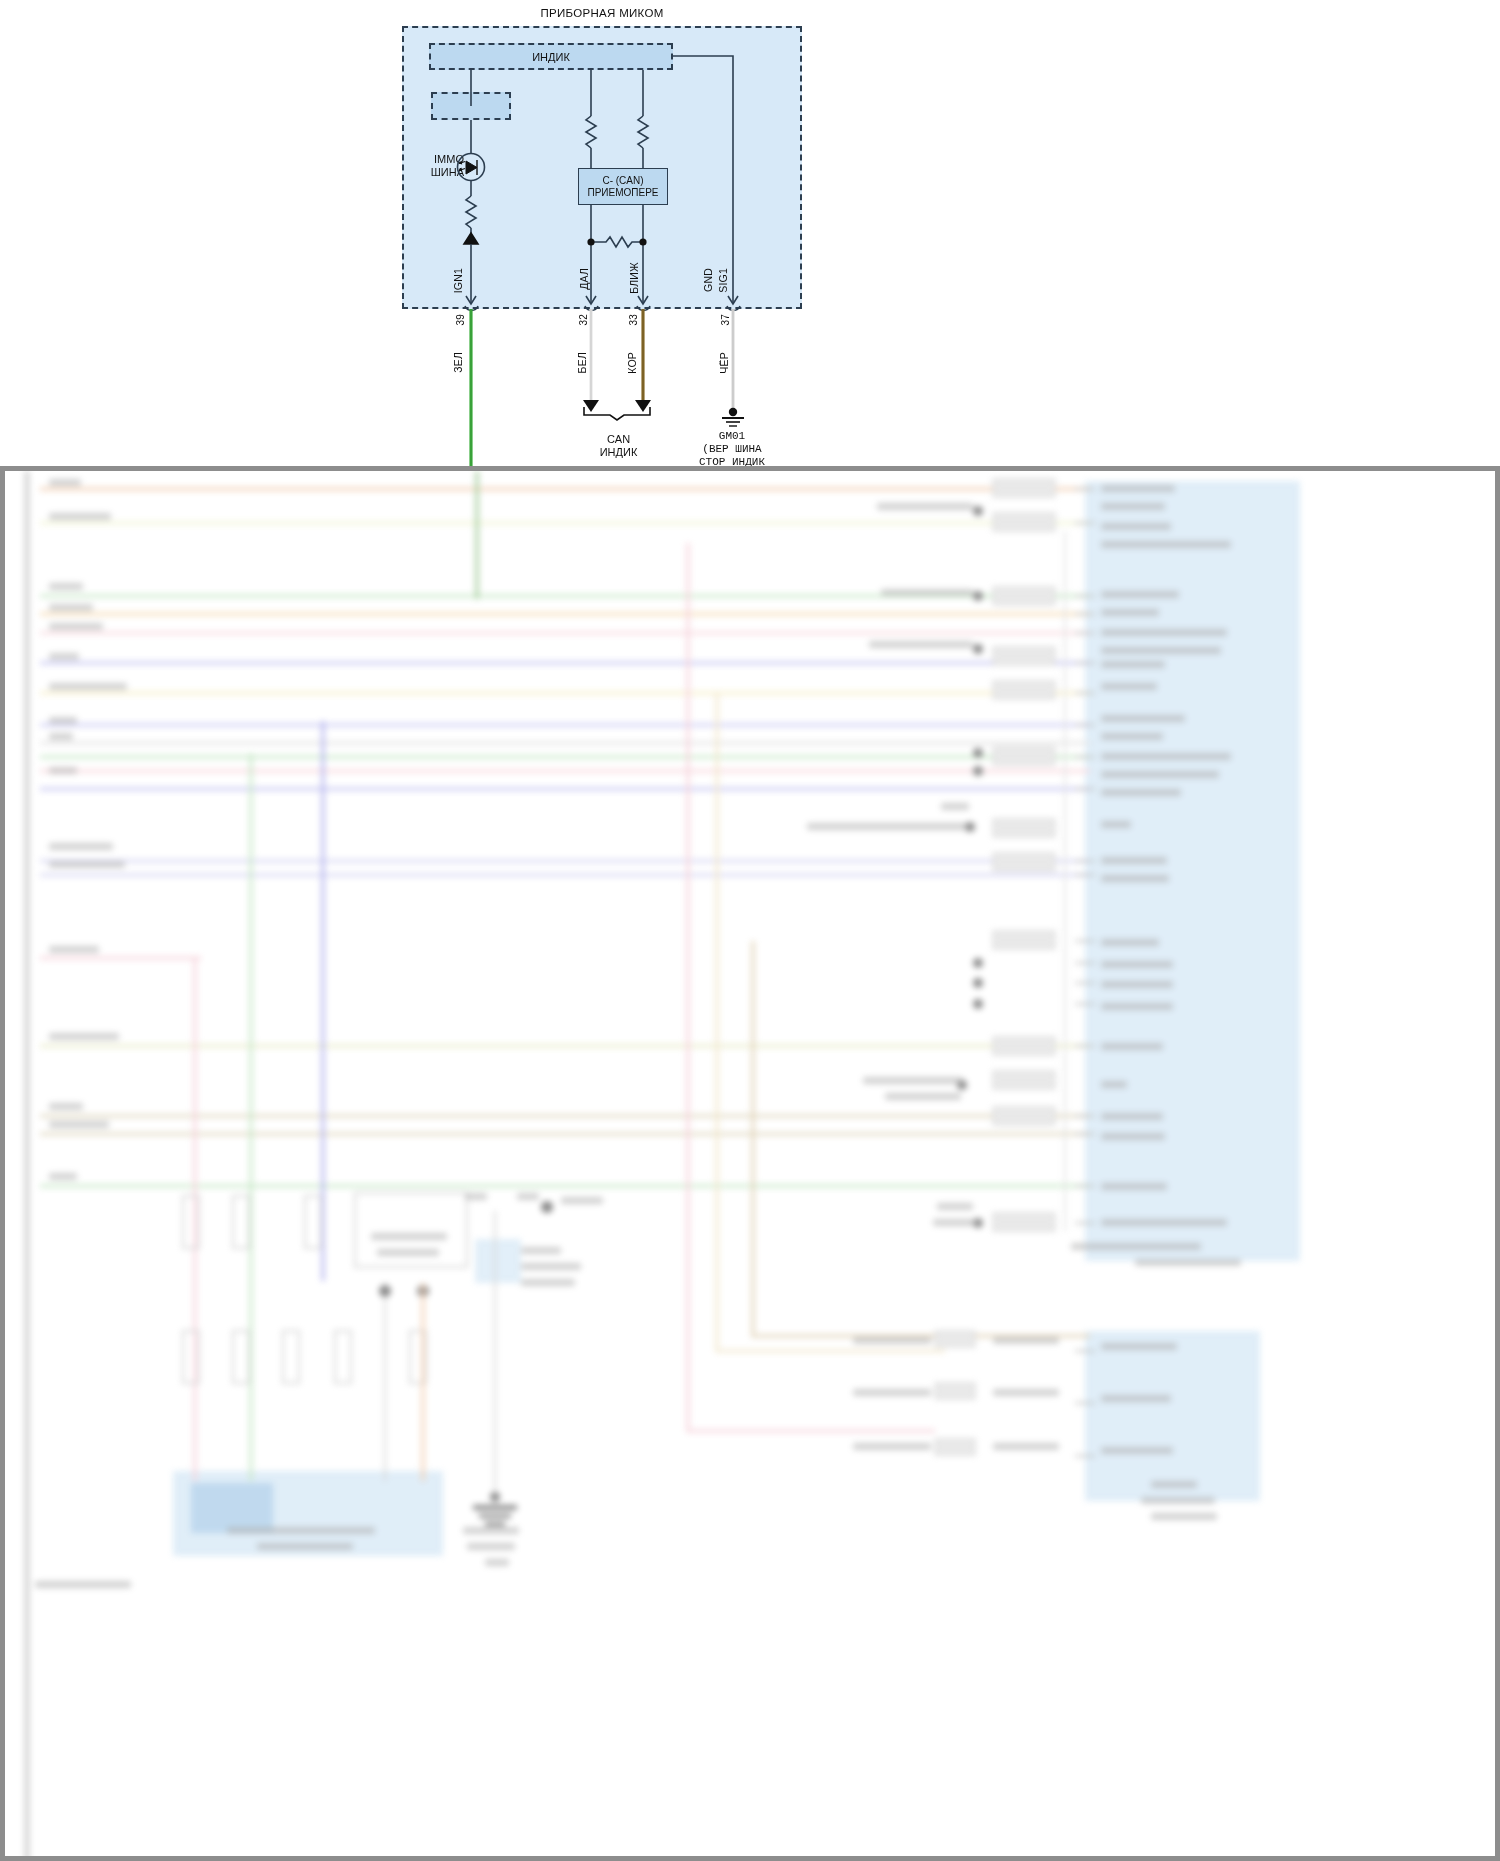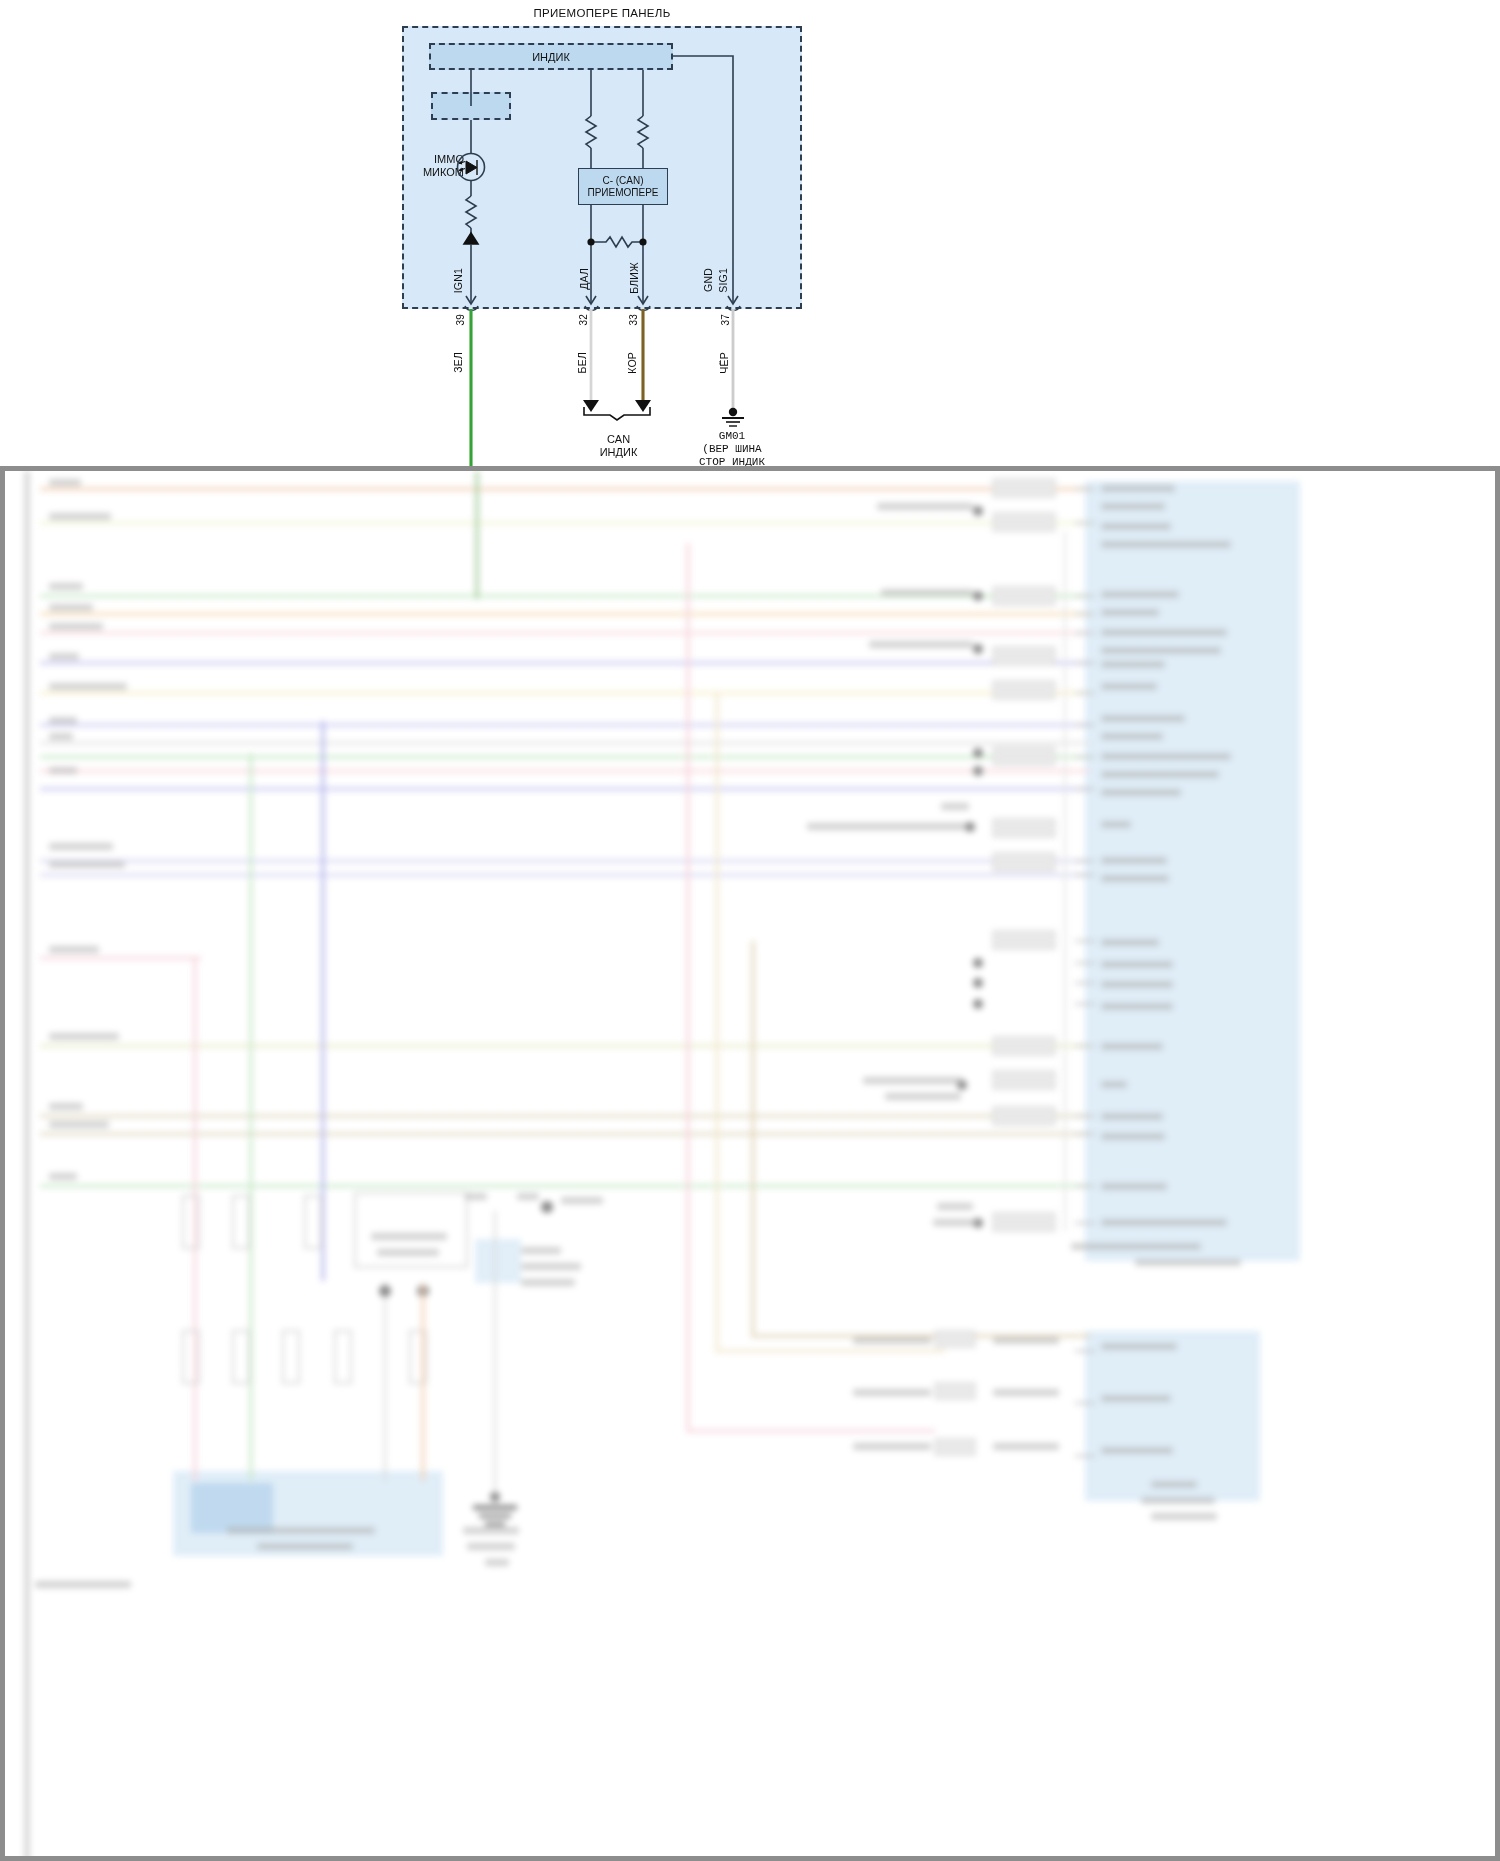--- a/index.html
+++ b/index.html
@@ -72,35 +72,35 @@
 </style>
 </head>
 <body>
 
 <div id="page">
 
   <div class="top-bar"></div>
 
   <div id="top-diagram">
 
-    <div class="panel-title">ПРИЕМОПЕРЕ ПАНЕЛЬ</div>
+    <div class="panel-title">ПРИБОРНАЯ МИКОМ</div>
 
     <div class="panel"></div>
 
     <div class="mikom">ИНДИК</div>
     <div class="subbox"></div>
 
     <div class="canbox">
       <span>C- (CAN)</span>
       <span>ПРИЕМОПЕРЕ</span>
     </div>
 
     <div class="cap" style="left:408px;top:153px;width:56px;text-align:right;">
       <div>IMMO</div>
-      <div>МИКОМ</div>
+      <div>ШИНА</div>
     </div>
 
     <div class="vtext" style="left:452px;top:268px;">IGN1</div>
     <div class="vtext" style="left:578px;top:268px;">ДАЛ</div>
     <div class="vtext" style="left:628px;top:262px;">БЛИЖ</div>
     <div class="vtext" style="left:702px;top:268px;">GND</div>
     <div class="vtext" style="left:717px;top:268px;">SIG1</div>
 
     <div class="vtext" style="left:455px;top:314px;font-size:10px;">39</div>
     <div class="vtext" style="left:578px;top:314px;font-size:10px;">32</div>

